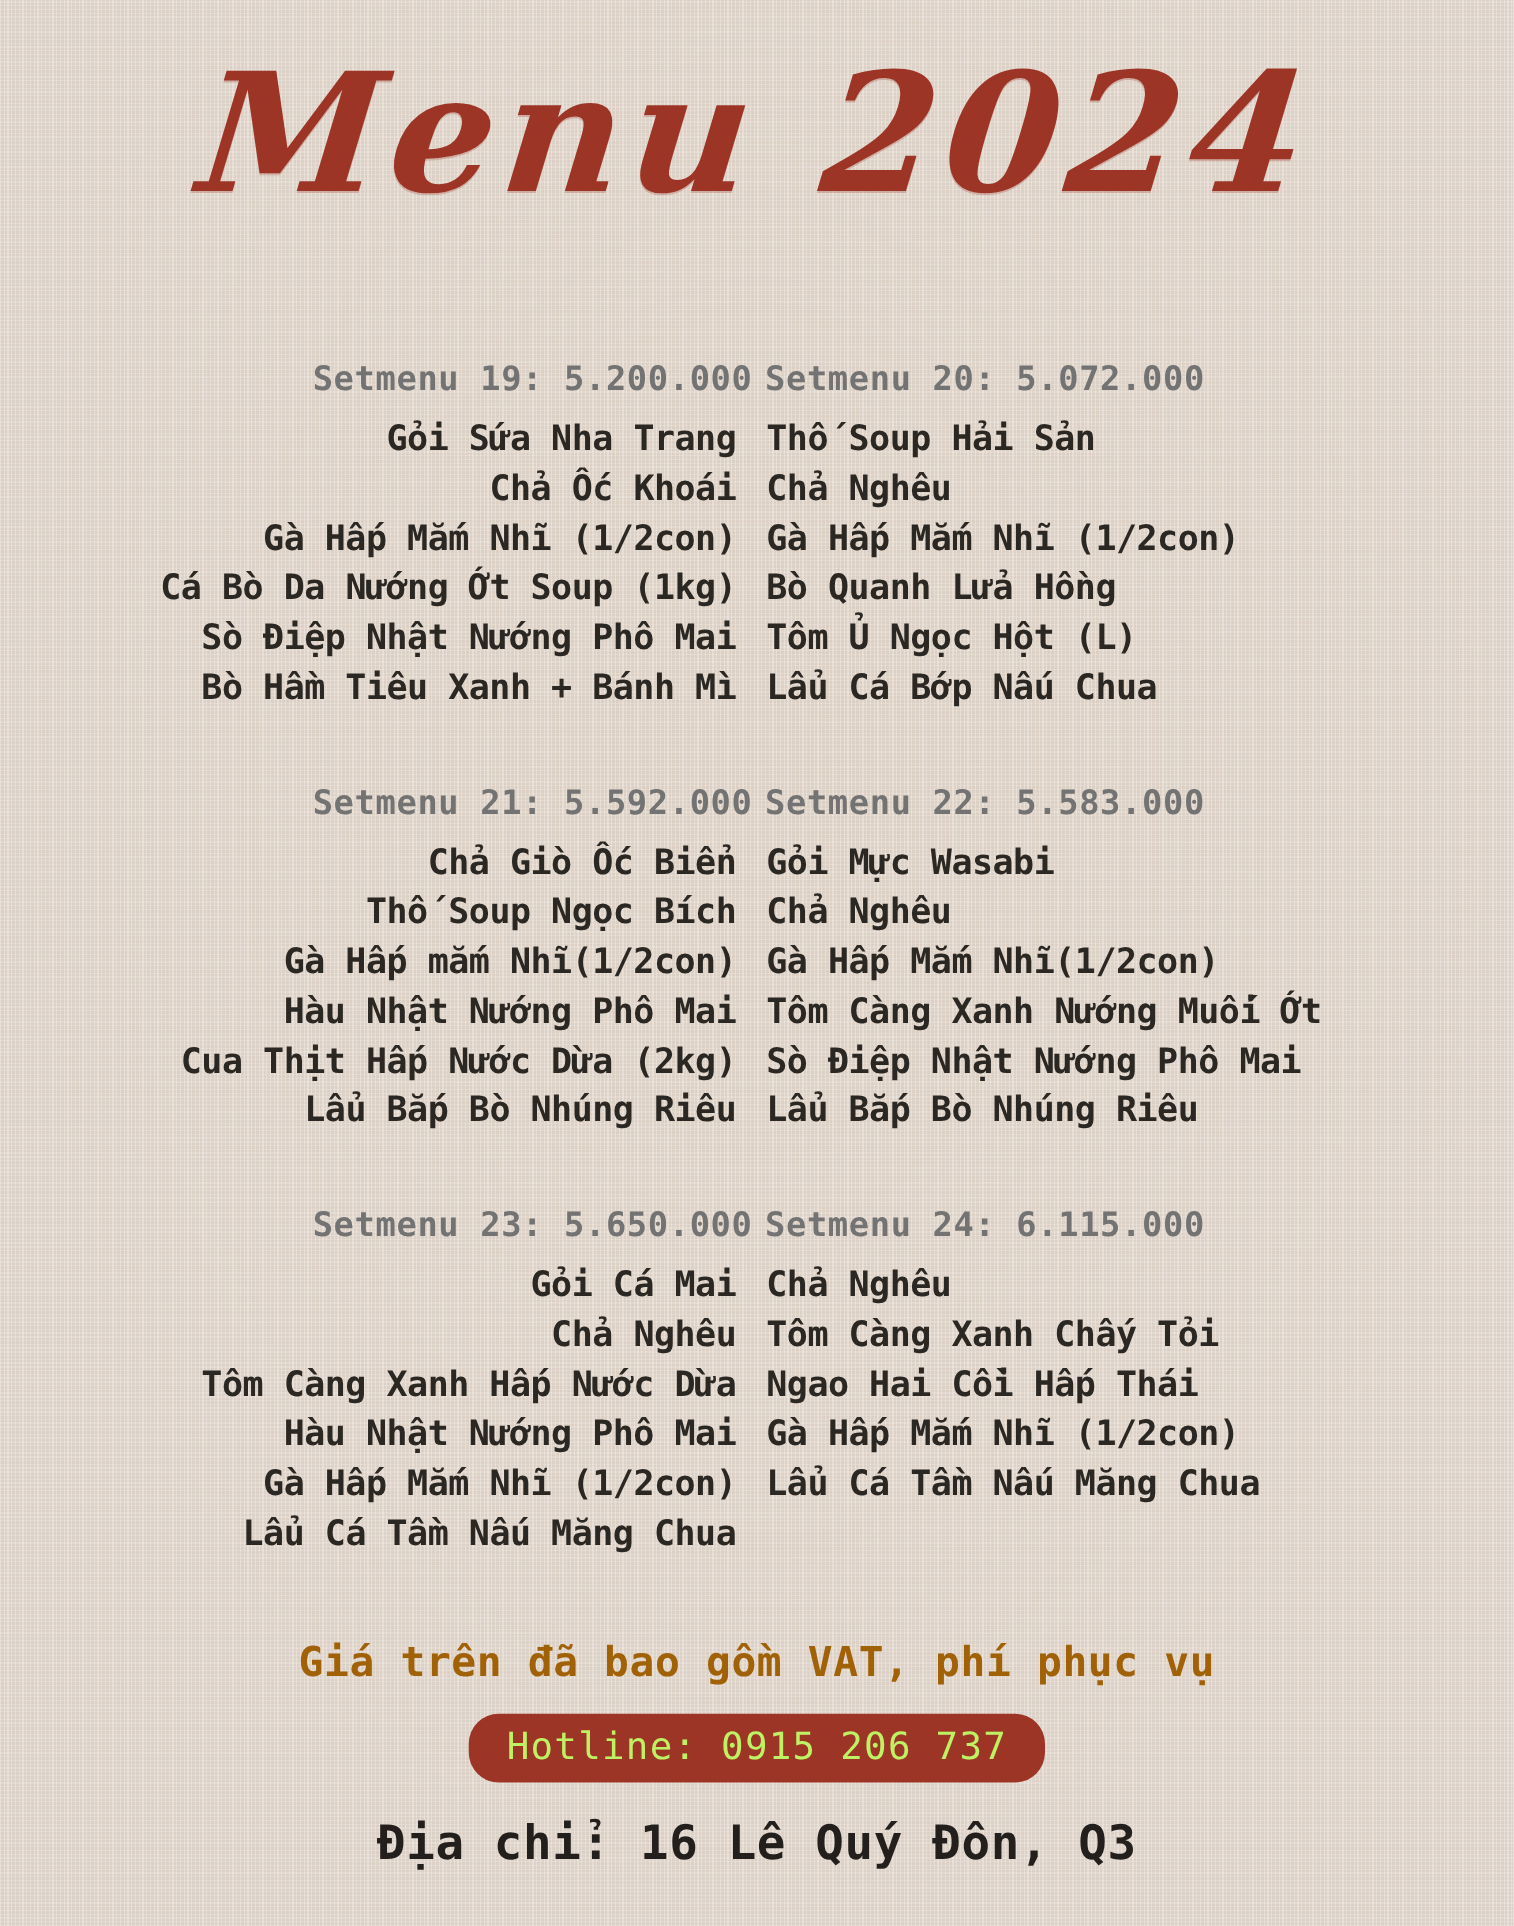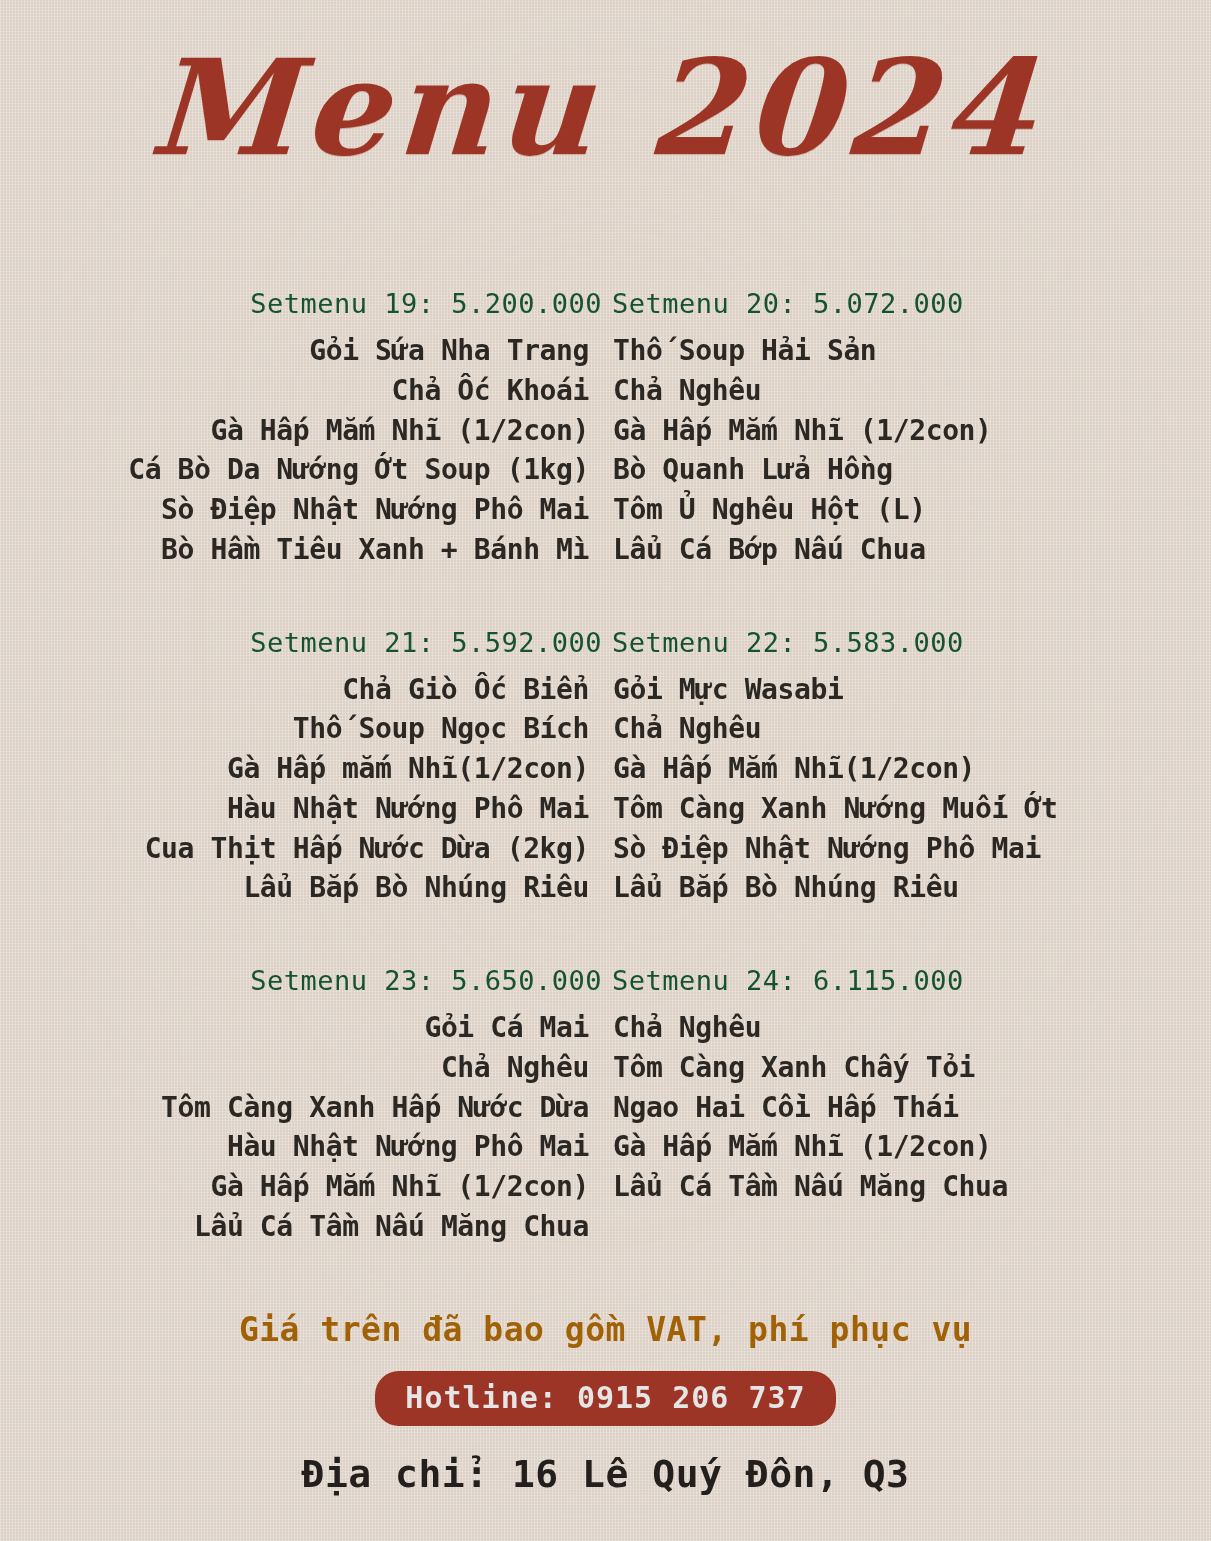--- a/index.html
+++ b/index.html
@@ -61,23 +61,23 @@
     left: 30px;
     width: 1150px;
     display: grid;
     grid-template-columns: 572px 578px;
     grid-row-gap: 56px;
   }
   .set {
     padding: 0;
   }
   .set-head {
-    color: #14532d;
+    color: #737373;
     font-size: 27px;
-    font-weight: 400;
+    font-weight: 700;
     letter-spacing: 0.5px;
     margin-bottom: 12px;
     white-space: nowrap;
   }
   .set-items {
     list-style: none;
     margin: 1px;
     padding: 0;
     color: #2b2723;
     font-size: 28px;
@@ -109,23 +109,23 @@
   .vat {
     font-size: 33px;
     font-weight: 700;
     color: #a16207;
     letter-spacing: 0.5px;
   }
   .hotline {
     display: inline-block;
     margin-top: 22px;
     background: #9d3527;
-    color: #e5e5e5;
+    color: #bef264;
     font-size: 30px;
-    font-weight: 700;
+    font-weight: 400;
     letter-spacing: 1px;
     padding: 9px 30px 11px 30px;
     border-radius: 24px;
   }
   .address {
     margin-top: 26px;
     font-size: 38px;
     font-weight: 700;
     color: #231f1c;
     letter-spacing: 0.5px;
@@ -156,21 +156,21 @@
       </ul>
     </div>
 
     <div class="set col-right">
       <div class="set-head">Setmenu 20: 5.072.000</div>
       <ul class="set-items">
         <li>Thố Soup Hải Sản</li>
         <li>Chả Nghêu</li>
         <li>Gà Hấp Mắm Nhĩ (1/2con)</li>
         <li>Bò Quanh Lửa Hồng</li>
-        <li>Tôm Ủ Nghêu Hột (L)</li>
+        <li>Tôm Ủ Ngọc Hột (L)</li>
         <li>Lẩu Cá Bớp Nấu Chua</li>
       </ul>
     </div>
 
     <div class="set col-left">
       <div class="set-head">Setmenu 21: 5.592.000</div>
       <ul class="set-items">
         <li>Chả Giò Ốc Biển</li>
         <li>Thố Soup Ngọc Bích</li>
         <li>Gà Hấp mắm Nhĩ(1/2con)</li>

